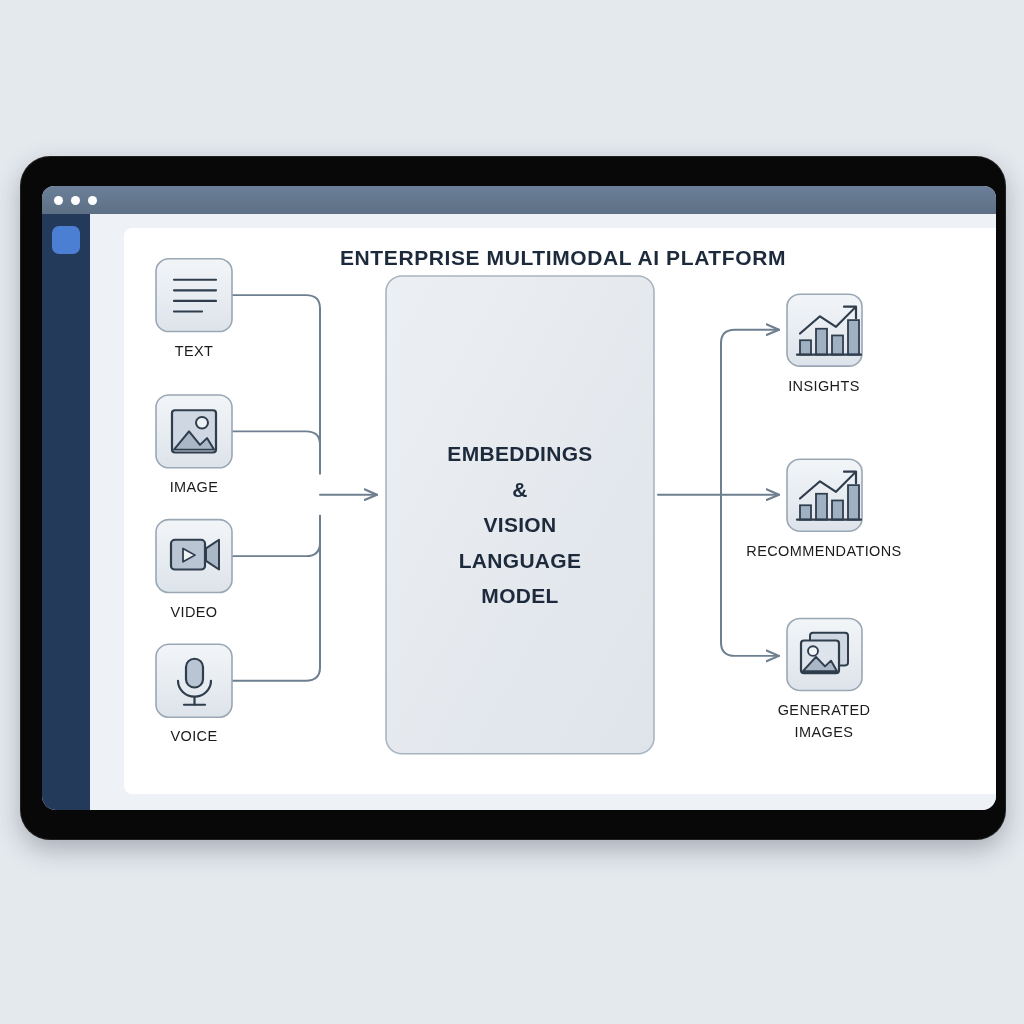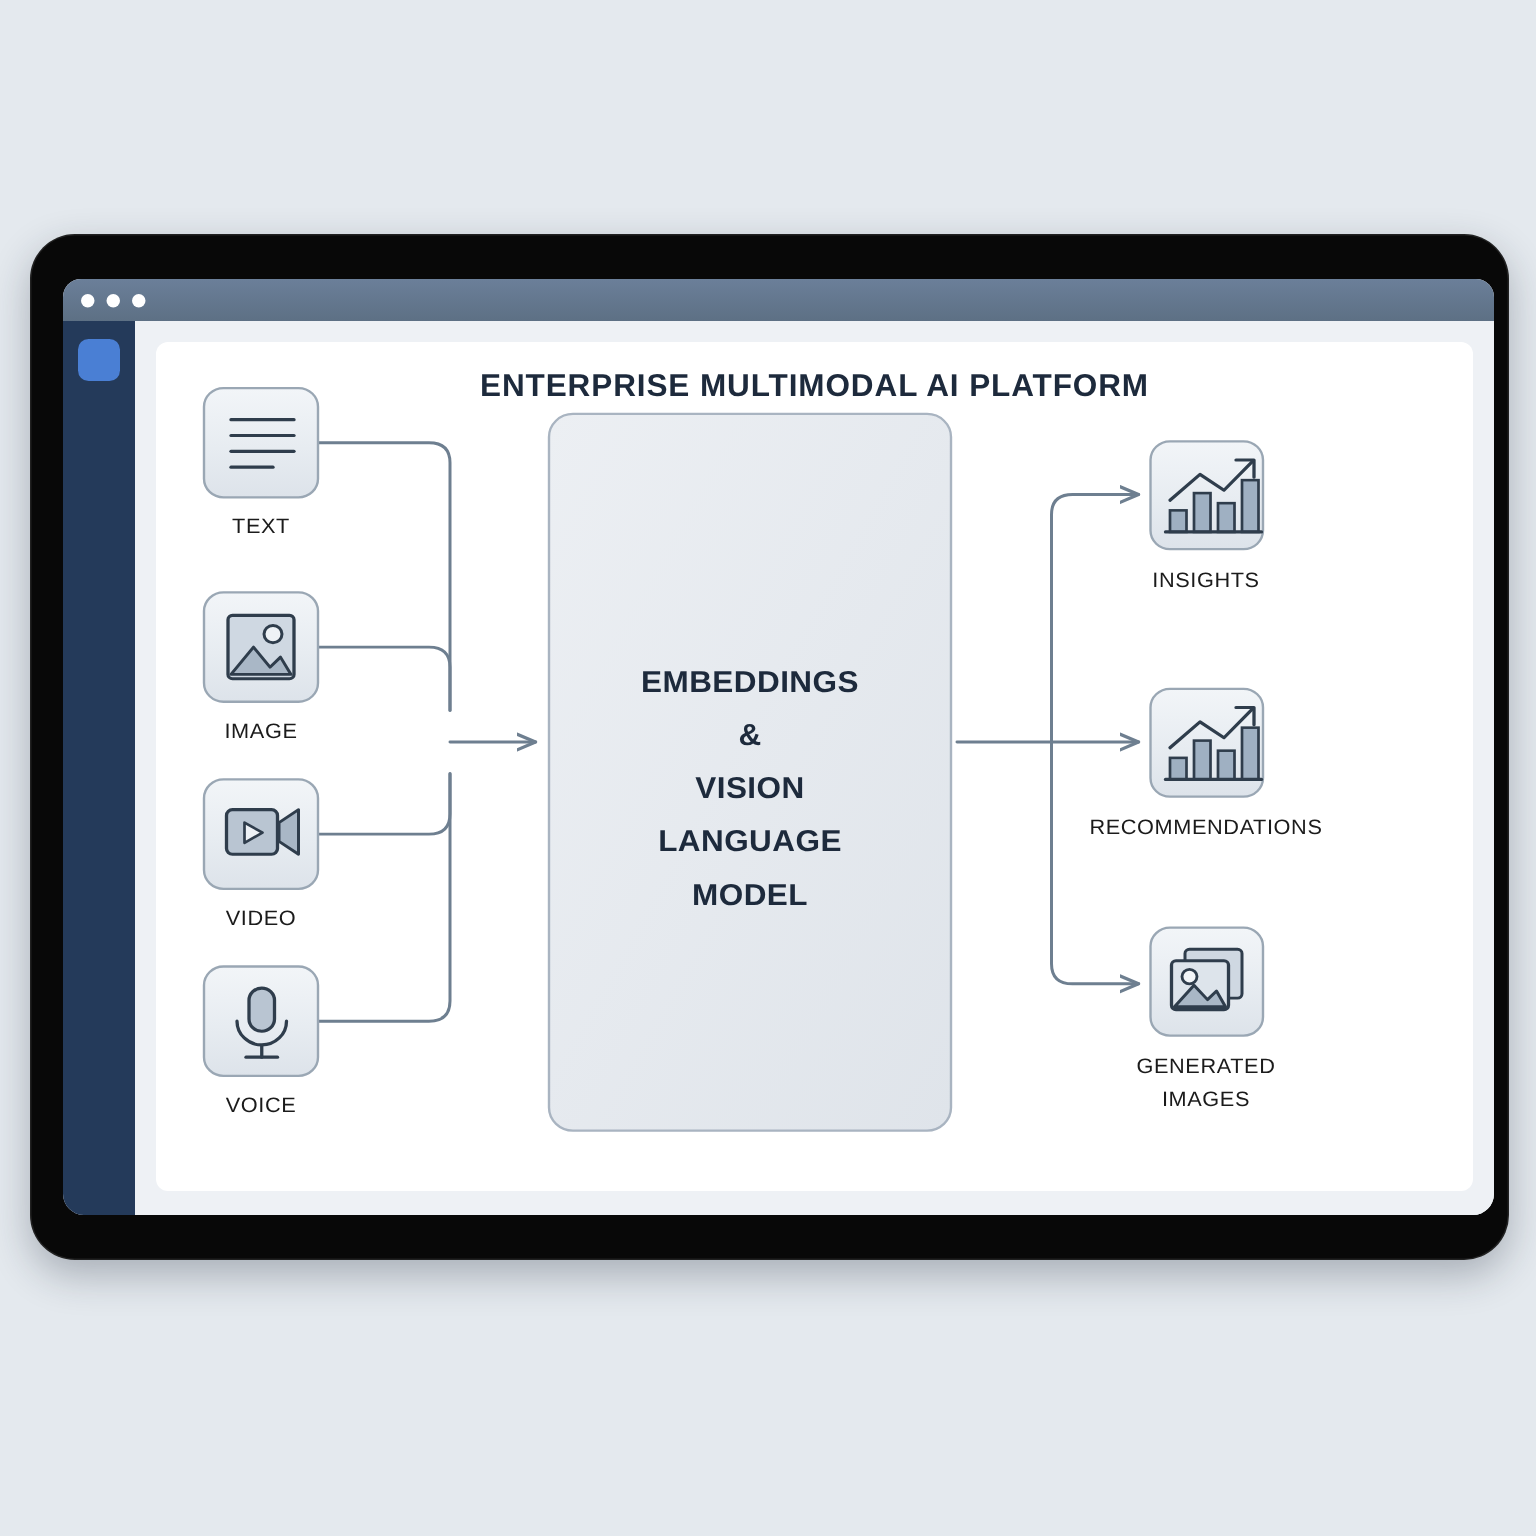--- a/index.html
+++ b/index.html
@@ -91,20 +91,21 @@
     min-width: 0;
   }
 
   #card {
     width: 100%;
     height: 100%;
     background: #ffffff;
     border-radius: 8px;
     position: relative;
     overflow: hidden;
+    margin-left: 20px;
   }
 
   
   #diagram-title {
     position: absolute;
     top: 18px;
     left: 0; right: 0;
     text-align: center;
     font-size: 21px;
     font-weight: bold;

